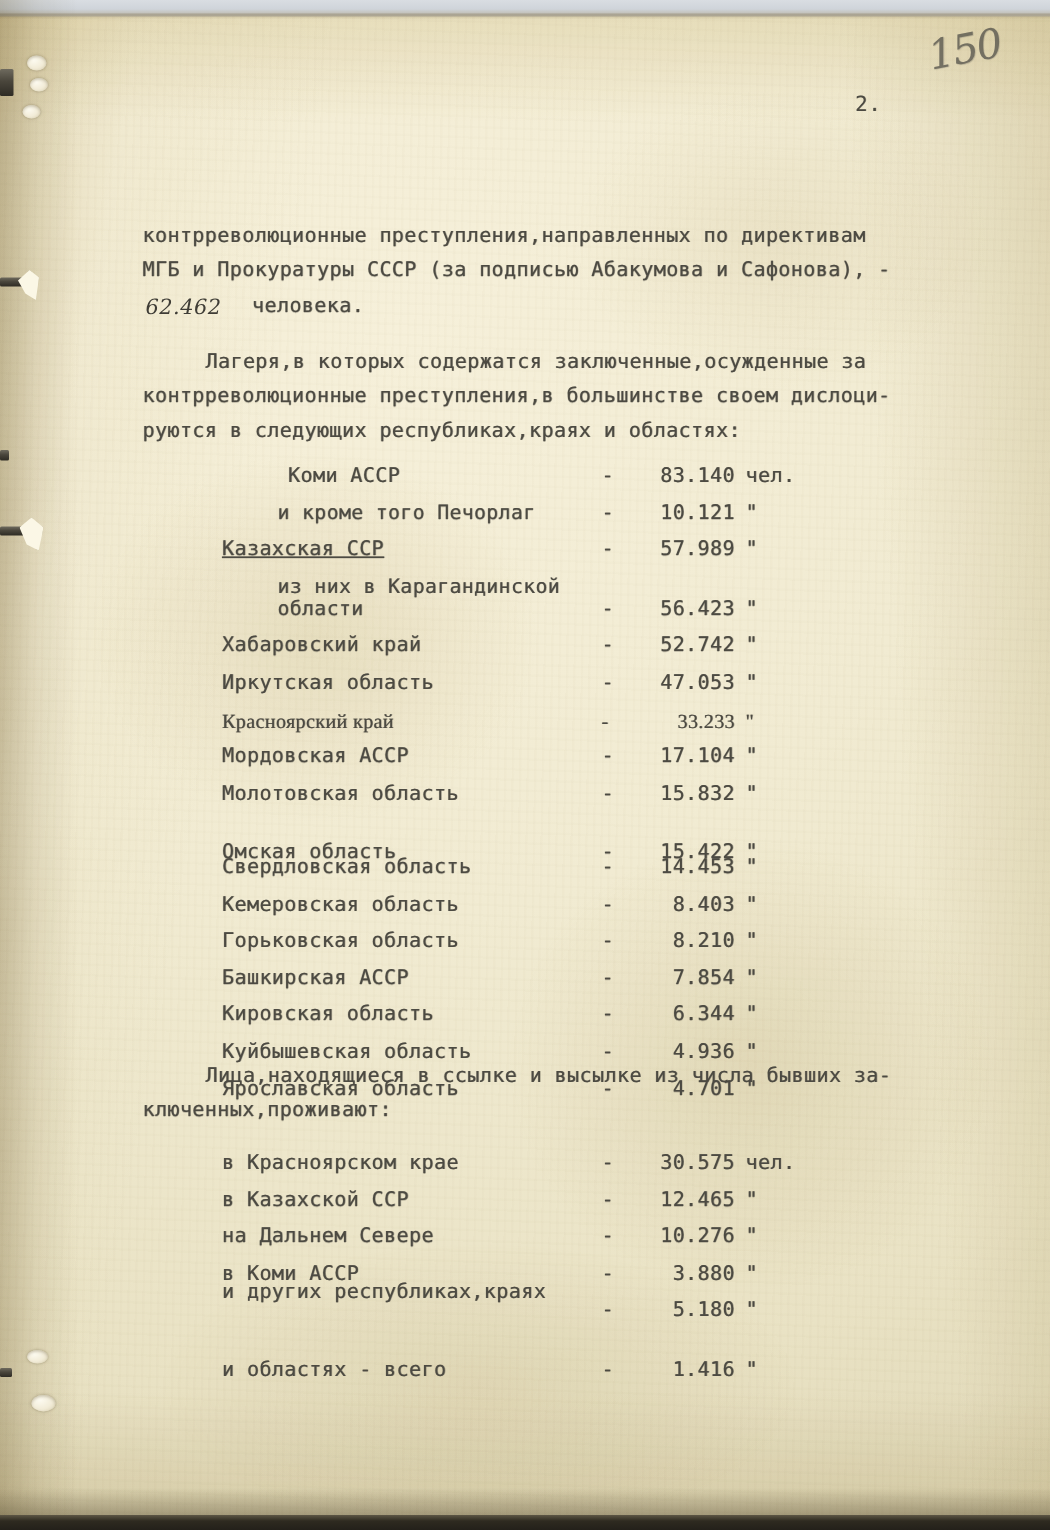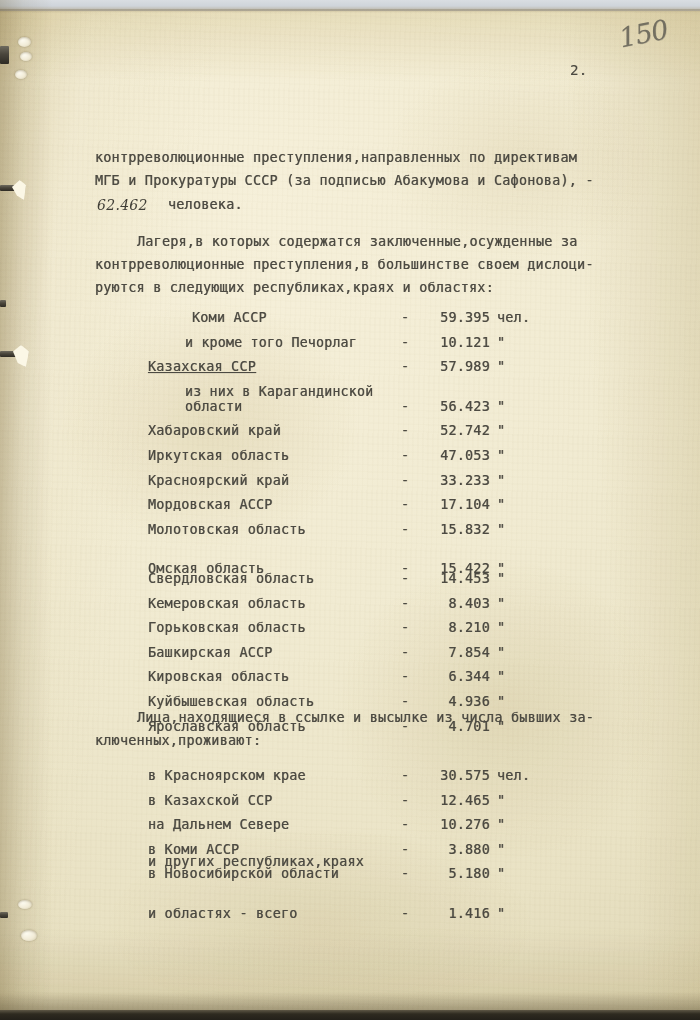--- a/index.html
+++ b/index.html
@@ -237,21 +237,21 @@
   <div>
     <div class="typed" style="left:137px; top:234px;">Лагеря,в которых содержатся заключенные,осужденные за</div>
     <div class="typed" style="left:95px; top:257px;">контрреволюционные преступления,в большинстве своем дислоци-</div>
     <div class="typed" style="left:95px; top:280px;">руются в следующих республиках,краях и областях:</div>
   </div>
 
   <div id="camps-list">
       <div class="list-row" style="top: 310px;">
         <div class="row-label typed" style="left: 148px; position: absolute; padding-left: 44px;">Коми АССР</div>
         <div class="typed row-dash">-</div>
-        <div class="typed row-value">59.395</div>
+        <div class="typed row-value">83.140</div>
         <div class="typed row-unit">чел.</div>
       </div>
       <div class="list-row" style="top: 334.6px;">
         <div class="row-label sub typed" style="left: 185px; position: absolute;">и кроме того Печорлаг</div>
         <div class="typed row-dash">-</div>
         <div class="typed row-value">10.121</div>
         <div class="typed row-unit">"</div>
       </div>
       <div class="list-row" style="top: 359.2px;">
         <div class="row-label typed" style="left: 148px; position: absolute; text-decoration: underline;">Казахская ССР</div>
@@ -273,21 +273,21 @@
         <div class="typed row-dash">-</div>
         <div class="typed row-value">52.742</div>
         <div class="typed row-unit">"</div>
       </div>
       <div class="list-row" style="top: 448px;">
         <div class="row-label typed" style="left: 148px; position: absolute;">Иркутская область</div>
         <div class="typed row-dash">-</div>
         <div class="typed row-value">47.053</div>
         <div class="typed row-unit">"</div>
       </div>
-      <div class="list-row" style="top: 472.6px;">
+      <div class="list-row" style="top: 472.6px; font-family: Liberation Serif, serif;">
         <div class="row-label typed" style="left: 148px; position: absolute;">Красноярский край</div>
         <div class="typed row-dash">-</div>
         <div class="typed row-value">33.233</div>
         <div class="typed row-unit">"</div>
       </div>
       <div class="list-row" style="top: 497.2px;">
         <div class="row-label typed" style="left: 148px; position: absolute;">Мордовская АССР</div>
         <div class="typed row-dash">-</div>
         <div class="typed row-value">17.104</div>
         <div class="typed row-unit">"</div>
@@ -372,21 +372,20 @@
         <div class="typed row-value">10.276</div>
         <div class="typed row-unit">"</div>
       </div>
       <div class="list-row" style="top: 841.8px;">
         <div class="row-label typed" style="left: 148px; position: absolute;">в Коми АССР</div>
         <div class="typed row-dash">-</div>
         <div class="typed row-value">3.880</div>
         <div class="typed row-unit">"</div>
       </div>
       <div class="list-row" style="top: 866.4px;">
-        <div class="row-label typed" style="left: 148px; position: absolute;">в Новосибирской области</div>
         <div class="typed row-dash">-</div>
         <div class="typed row-value">5.180</div>
         <div class="typed row-unit">"</div>
       </div>
       <div class="list-row" style="top: 854px;">
         <div class="row-label typed" style="left: 148px; position: absolute;">и других республиках,краях</div>
       </div>
       <div class="list-row" style="top: 906px;">
         <div class="row-label typed" style="left: 148px; position: absolute;">и областях - всего</div>
         <div class="typed row-dash">-</div>

